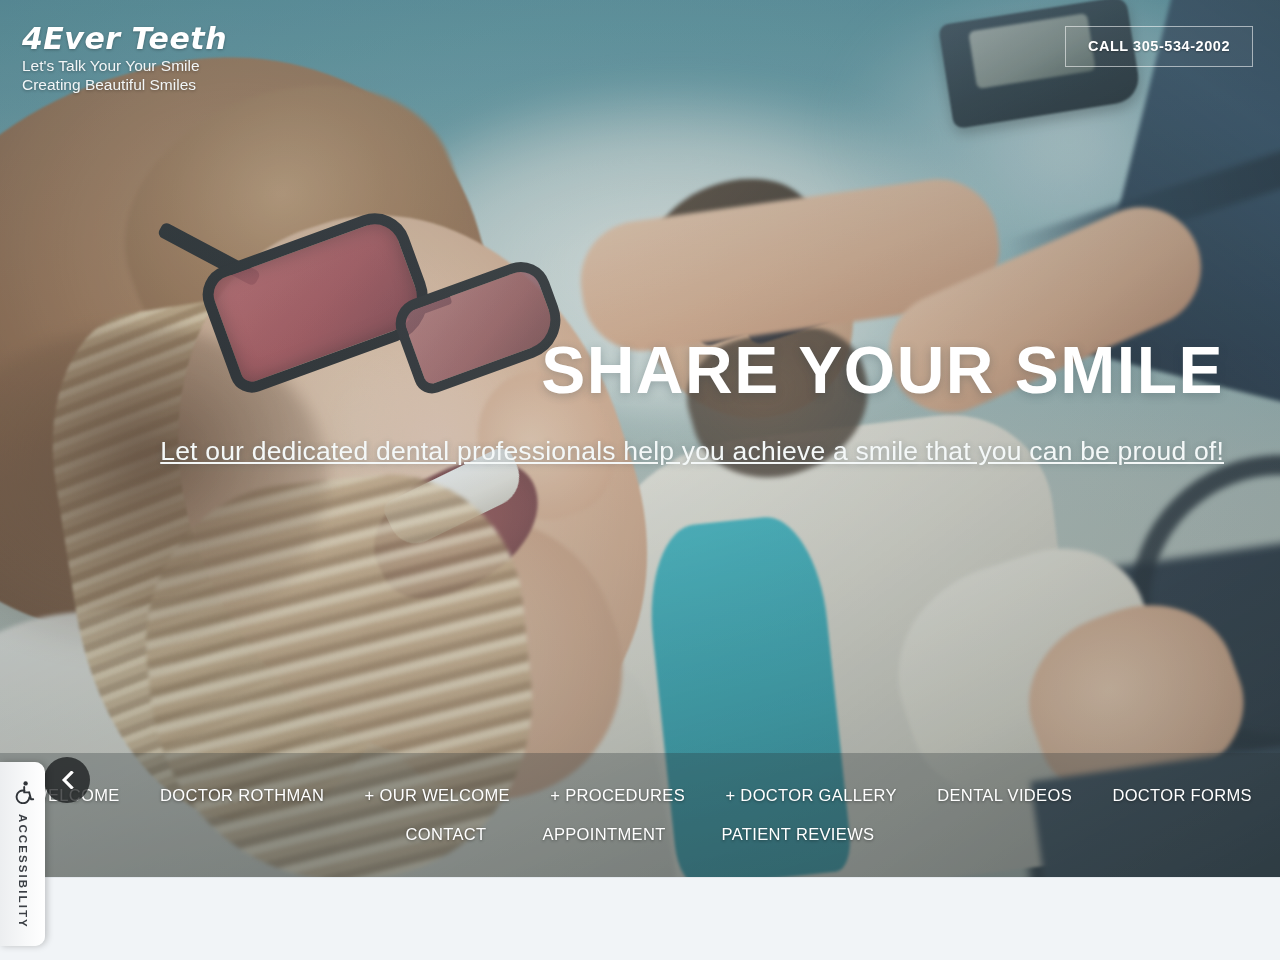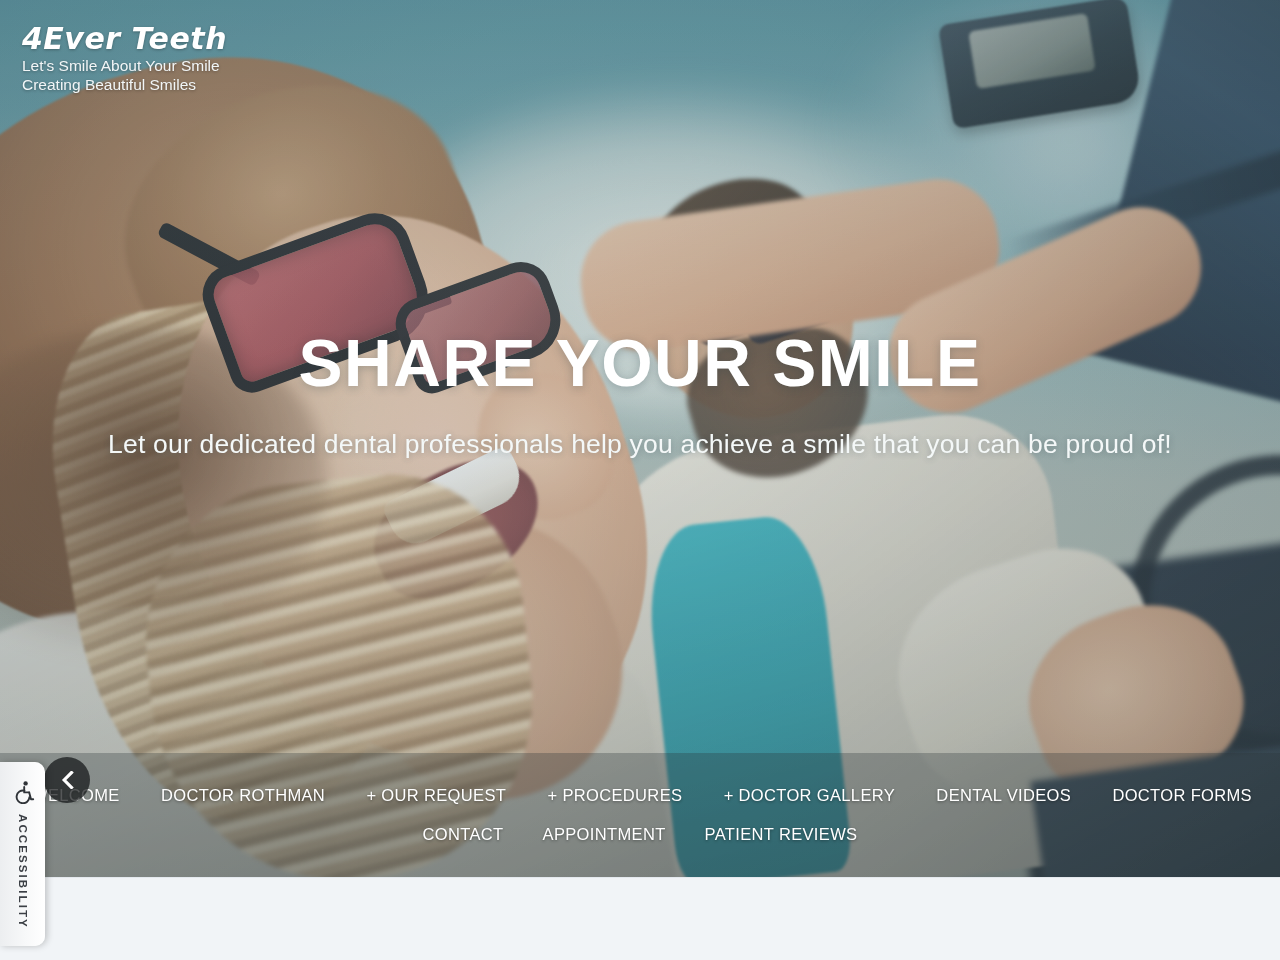--- a/index.html
+++ b/index.html
@@ -357,33 +357,34 @@
     border:1px solid rgba(255,255,255,.55);
     padding:11px 22px 12px;
     color:#ffffff; font-size:14.5px; font-weight:bold; letter-spacing:.55px;
     background:rgba(255,255,255,.03);
     cursor:pointer;
     text-shadow:0 1px 2px rgba(0,0,0,.3);
   }
 
   
   #hero-copy{
-    position:absolute; left:0; right:0; top:325px; z-index:25; text-align:center;
-    padding:0 76px;
+    position:absolute; left:0; right:0; top:332px; z-index:25; text-align:right;
+    padding:0 56px;
   }
   .hero-title{
     font-size:66px; font-weight:bold; color:#ffffff; letter-spacing:1.5px;
     line-height:76px;
     text-shadow:0 2px 10px rgba(40,60,70,.28);
   }
   .hero-sub{
     margin-top:22px;
     font-size:26.5px; font-weight:300; color:#f4f8f8; line-height:42px;
     letter-spacing:.2px;
     text-shadow:0 1px 6px rgba(40,60,70,.30);
+    text-decoration:underline;
   }
 
   
   #prev-arrow{
     position:absolute; left:44px; top:757px; z-index:28;
     width:46px; height:46px; border-radius:50%;
     background:rgba(20,22,24,.72);
     display:flex; align-items:center; justify-content:center;
     cursor:pointer;
   }
@@ -393,21 +394,21 @@
   #nav{
     position:absolute; left:0; top:753px; width:1280px; height:124px; z-index:20;
     background:rgba(42,54,56,.30);
     display:flex; flex-direction:column; justify-content:center;
   }
   .nav-row{
     display:flex; justify-content:center; align-items:center;
     flex-wrap:nowrap;
   }
   .nav-row.row1{ padding:0 26px 0 30px; justify-content:space-between; margin-bottom:8px; }
-  .nav-row.row2{ gap:35px; margin-top:4px; }
+  .nav-row.row2{ gap:52px; margin-top:4px; }
   .nav-item{
     color:#ffffff; font-size:16.5px; letter-spacing:.35px;
     white-space:nowrap; cursor:pointer; font-weight:400;
     text-shadow:0 1px 3px rgba(0,0,0,.40);
     padding:4px 2px;
   }
 
   
   #a11y{
     position:absolute; left:0; top:762px; width:45px; height:184px; z-index:40;
@@ -485,41 +486,42 @@
     <div class="sg-temple"></div>
     <div class="sg-lens-l"></div>
     <div class="sg-bridge"></div>
     <div class="sg-lens-r"></div>
 
     <div class="grade"></div>
     <div class="grade2"></div>
 
     <div id="brand">
       <div class="brand-name">4Ever Teeth</div>
-      <div class="brand-tag">Let's Smile About Your Smile</div>
+      <div class="brand-tag">Let's Talk Your Your Smile</div>
       <div class="brand-tag">Creating Beautiful Smiles</div>
     </div>
 
+    <div id="call-btn">CALL 305-534-2002</div>
 
     <div id="hero-copy">
       <div class="hero-title">SHARE YOUR SMILE</div>
       <div class="hero-sub">Let our dedicated dental professionals help you achieve a smile that you can be proud of!</div>
     </div>
 
     <div id="prev-arrow">
       <svg width="13" height="18" viewBox="0 0 13 18">
         <path d="M10.5 1.6 L3.2 9 L10.5 16.4" fill="none" stroke="#ffffff" stroke-width="3.2" stroke-linecap="square"></path>
       </svg>
     </div>
 
     <nav id="nav">
       <div class="nav-row row1">
         <span class="nav-item">WELCOME</span>
         <span class="nav-item">DOCTOR ROTHMAN</span>
-        <span class="nav-item">+ OUR REQUEST</span>
+        <span class="nav-item">+ OUR WELCOME</span>
         <span class="nav-item">+ PROCEDURES</span>
         <span class="nav-item">+ DOCTOR GALLERY</span>
         <span class="nav-item">DENTAL VIDEOS</span>
         <span class="nav-item">DOCTOR FORMS</span>
       </div>
       <div class="nav-row row2">
         <span class="nav-item">CONTACT</span>
         <span class="nav-item">APPOINTMENT</span>
         <span class="nav-item">PATIENT REVIEWS</span>
       </div>

